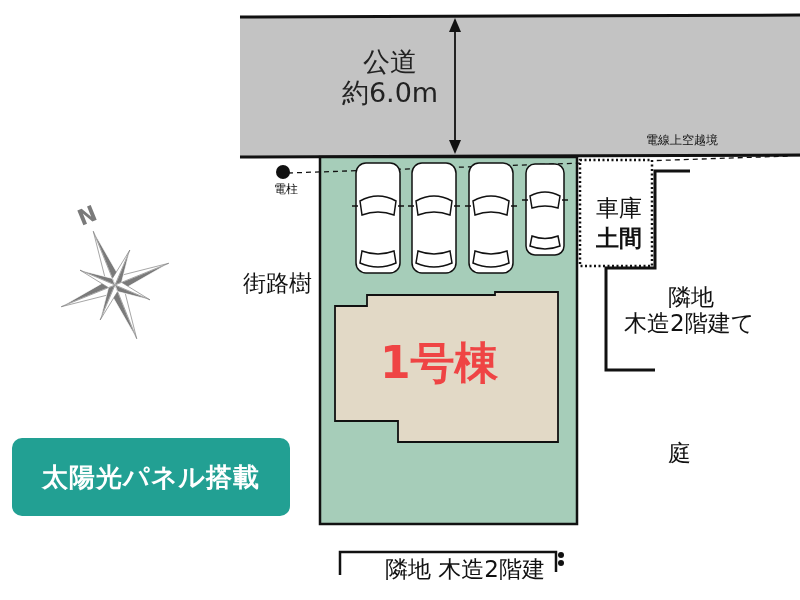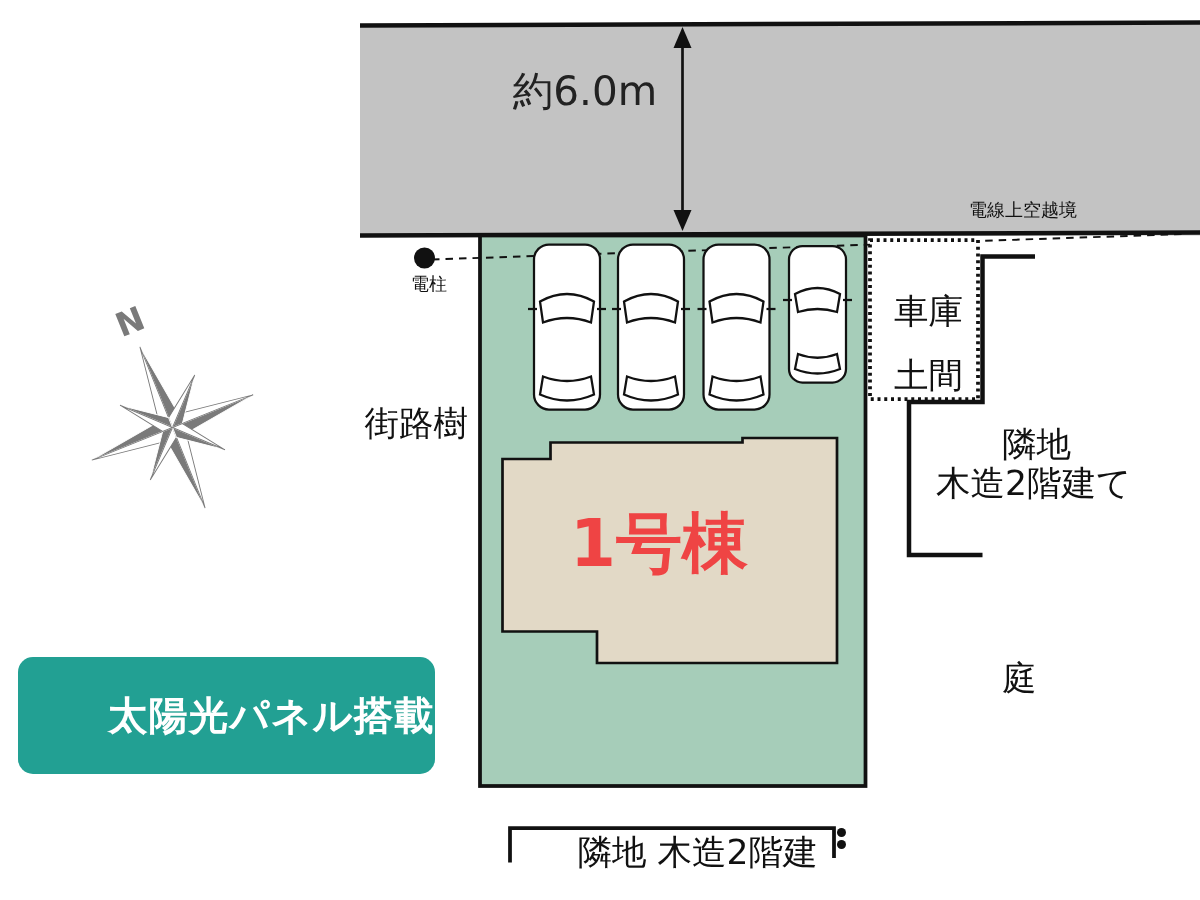--- a/index.html
+++ b/index.html
@@ -1,21 +1,21 @@
 <!DOCTYPE html>
 <html><head>
 <meta charset="utf-8">
 <style>
   html,body{margin:0;padding:0;background:#fff;}
   body{width:800px;height:600px;position:relative;overflow:hidden;font-family:"DejaVu Sans","Liberation Sans",sans-serif;color:#111;}
   svg{position:absolute;left:0;top:0;}
   .lbl{position:absolute;white-space:nowrap;line-height:1.15;}
   .road-label{left:330px;top:46px;font-size:27px;text-align:center;width:120px;color:#222;}
   .house-label{left:380px;top:338px;font-size:44px;font-weight:bold;color:#ef4444;}
-  .solar-badge{position:absolute;left:12px;top:438px;width:278px;height:78px;background:#22a093;border-radius:10px;color:#fff;font-size:26px;display:flex;align-items:center;justify-content:flex-end;font-weight:bold;letter-spacing:1px;}
+  .solar-badge{position:absolute;left:12px;top:438px;width:278px;height:78px;background:#22a093;border-radius:10px;color:#fff;font-size:26px;display:flex;align-items:center;justify-content:center;font-weight:bold;letter-spacing:1px;}
   .sm{font-size:12px;}
   .md{font-size:23px;}
 </style>
 </head>
 <body>
 
 <svg width="800" height="600" viewBox="0 0 800 600">
 
   <rect x="240" y="16" width="560" height="141" fill="#c3c3c3"></rect>
   <line x1="240" y1="17" x2="800" y2="15" stroke="#111" stroke-width="3"></line>
@@ -90,29 +90,30 @@
         <polygon points="-38,0 -5,5 0,0" fill="#fff" stroke="#7a7a7a"></polygon>
     </g>
   </g>
 
   <polyline points="340,575 340,552 556,552 556,572" fill="none" stroke="#111" stroke-width="2.5"></polyline>
   <circle cx="561" cy="555" r="3" fill="#111"></circle>
   <circle cx="561" cy="563" r="3" fill="#111"></circle>
 </svg>
 
 <div class="lbl road-label">
+  <div>公道</div>
   <div>約6.0m</div>
 </div>
 
 <div class="lbl sm" style="left:646px;top:134px;">電線上空越境</div>
 <div class="lbl sm" style="left:274px;top:183px;">電柱</div>
 <div class="lbl md" style="left:243px;top:270px;">街路樹</div>
 
 <div class="lbl md" style="left:596px;top:195px;">車庫</div>
-<div class="lbl md" style="left:596px;top:238px;">土間</div>
+<div class="lbl md" style="left:596px;top:225px;font-weight:bold;">土間</div>
 
 <div class="lbl md" style="left:668px;top:284px;">隣地</div>
 <div class="lbl md" style="left:624px;top:310px;">木造2階建て</div>
 
 <div class="lbl md" style="left:668px;top:440px;">庭</div>
 
 <div class="lbl md" style="left:385px;top:556px;">隣地  木造2階建</div>
 
 <div class="lbl" style="left:78px;top:203px;font-size:22px;font-weight:bold;color:#7a7a7a;transform:rotate(-22deg);">N</div>
 

